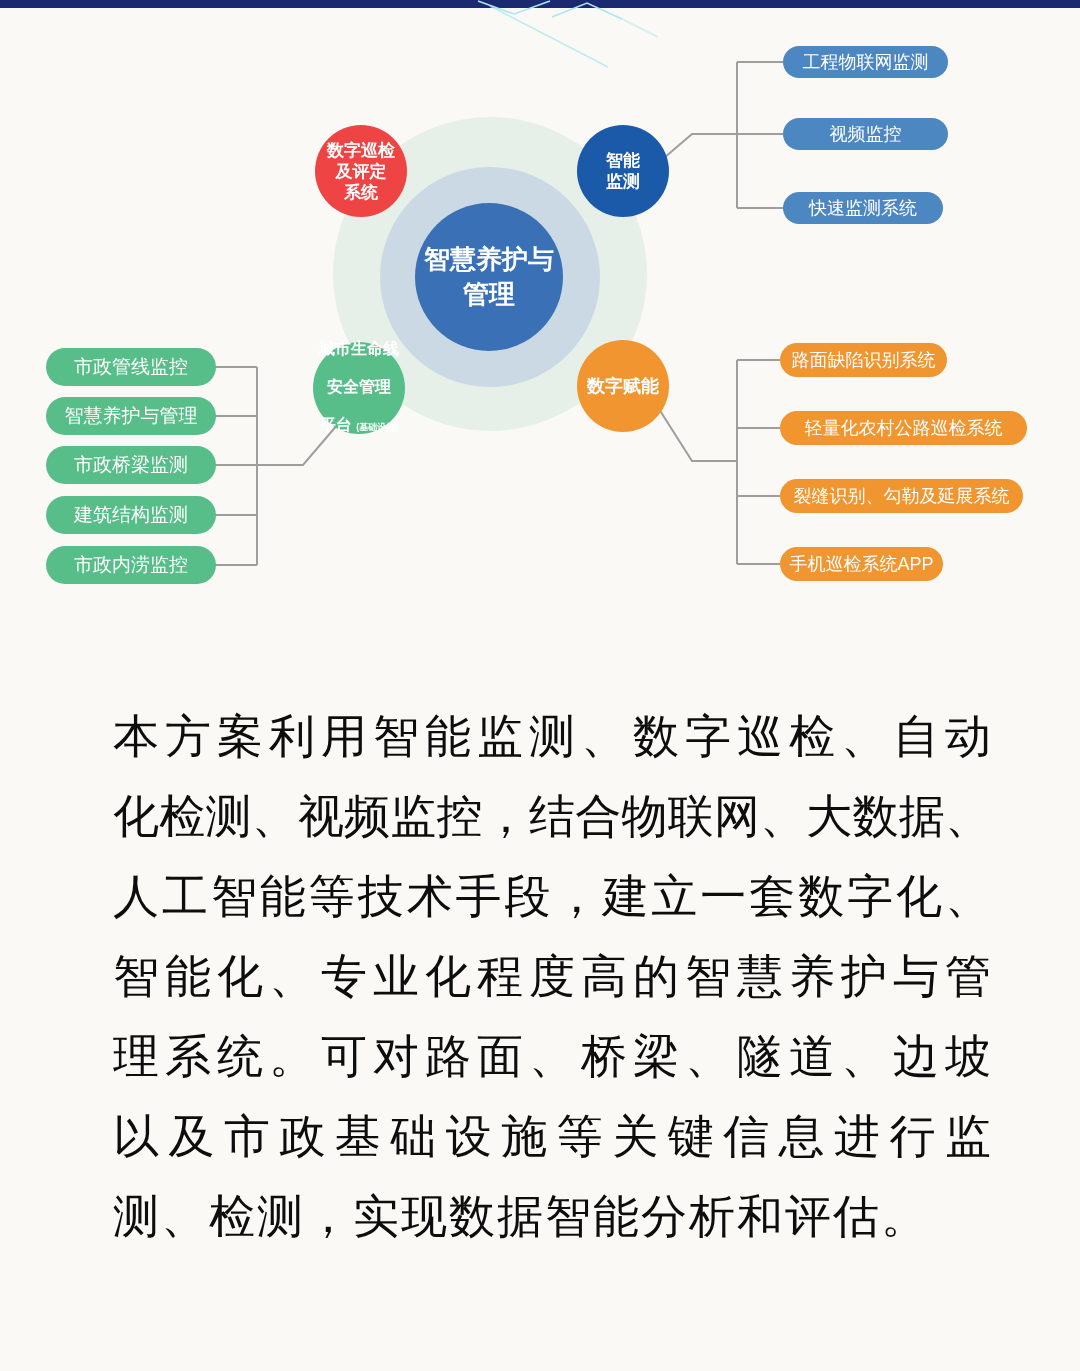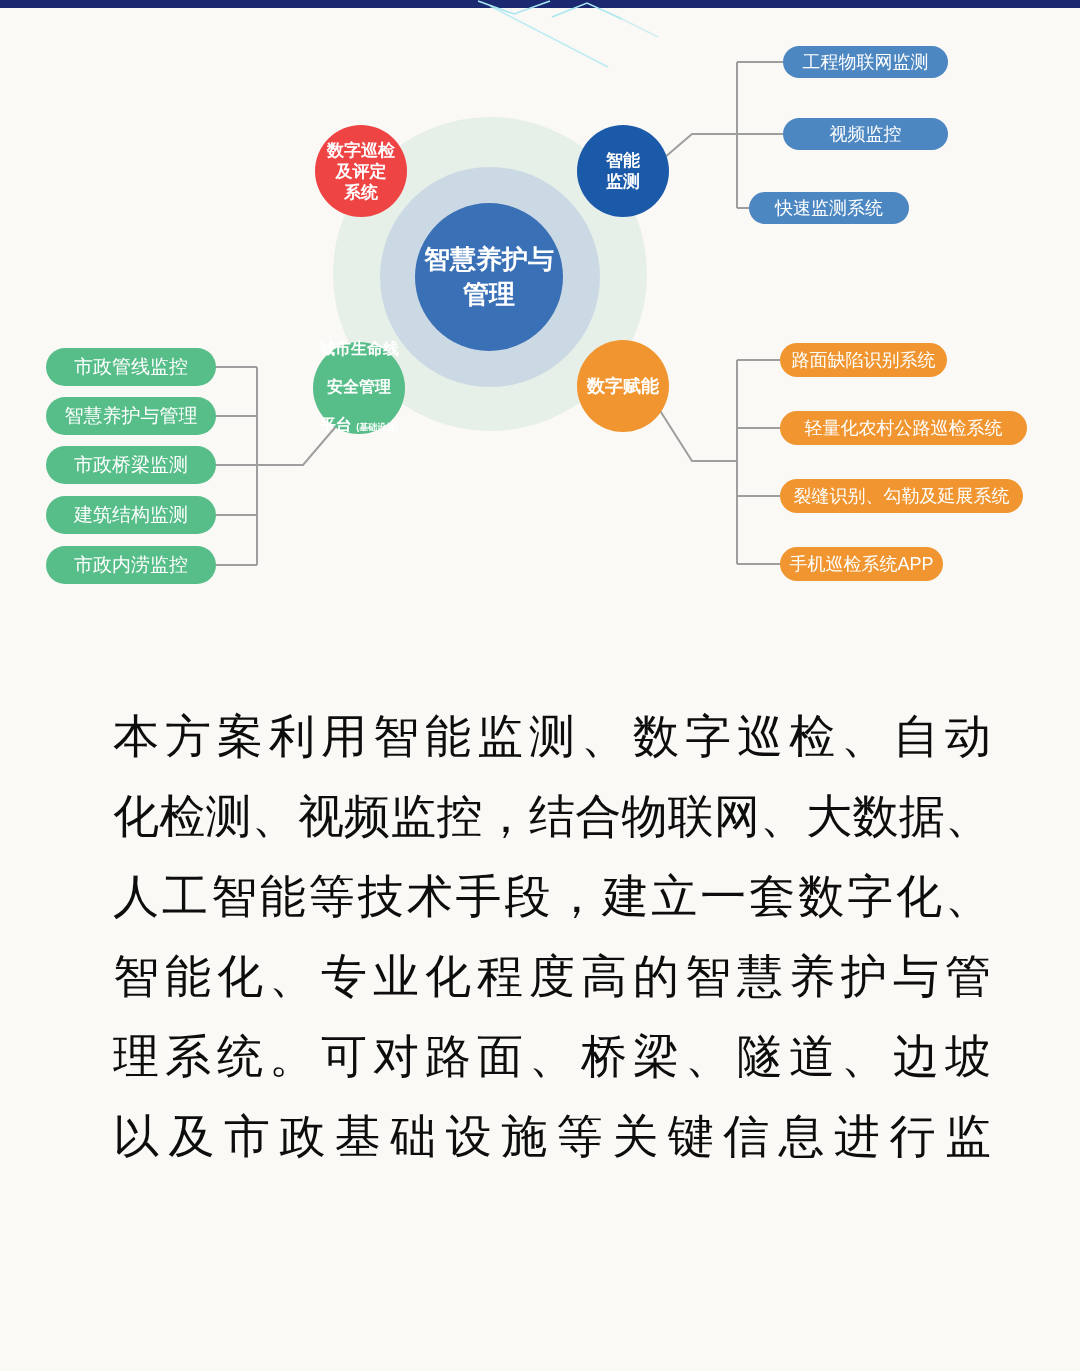--- a/index.html
+++ b/index.html
@@ -97,21 +97,21 @@
         <div><span>平台</span> <span class="note">(基础设施)</span></div>
       </div>
     </div>
 
     <div class="circle sat br">
       <div class="inner" style="white-space: pre-line;">数字赋能</div>
     </div>
 
     <div class="pill blue" style="left:783px;top:46px;width:165px;">工程物联网监测</div>
     <div class="pill blue" style="left:783px;top:118px;width:165px;">视频监控</div>
-    <div class="pill blue" style="left:749px;top:192px;width:160px;text-align:right;">快速监测系统</div>
+    <div class="pill blue" style="left:783px;top:192px;width:160px;text-align:right;">快速监测系统</div>
 
     <div class="pill orange" style="left:780px;top:343px;width:167px;">路面缺陷识别系统</div>
     <div class="pill orange" style="left:780px;top:411px;width:247px;">轻量化农村公路巡检系统</div>
     <div class="pill orange" style="left:780px;top:479px;width:243px;">裂缝识别、勾勒及延展系统</div>
     <div class="pill orange" style="left:780px;top:547px;width:163px;">手机巡检系统APP</div>
 
     <div class="pill green" style="left:46px;top:348px;width:170px;">市政管线监控</div>
     <div class="pill green" style="left:46px;top:397px;width:170px;">智慧养护与管理</div>
     <div class="pill green" style="left:46px;top:446px;width:170px;">市政桥梁监测</div>
     <div class="pill green" style="left:46px;top:496px;width:170px;">建筑结构监测</div>
@@ -119,15 +119,16 @@
 
   </div>
 
   <div class="desc">
     <div class="dline">本方案利用智能监测、数字巡检、自动</div>
     <div class="dline">化检测、视频监控，结合物联网、大数据、</div>
     <div class="dline">人工智能等技术手段，建立一套数字化、</div>
     <div class="dline">智能化、专业化程度高的智慧养护与管</div>
     <div class="dline">理系统。可对路面、桥梁、隧道、边坡</div>
     <div class="dline">以及市政基础设施等关键信息进行监</div>
+    <div class="dline last">测、检测，实现数据智能分析和评估。</div>
   </div>
 
 </div>
 
 </body></html>

